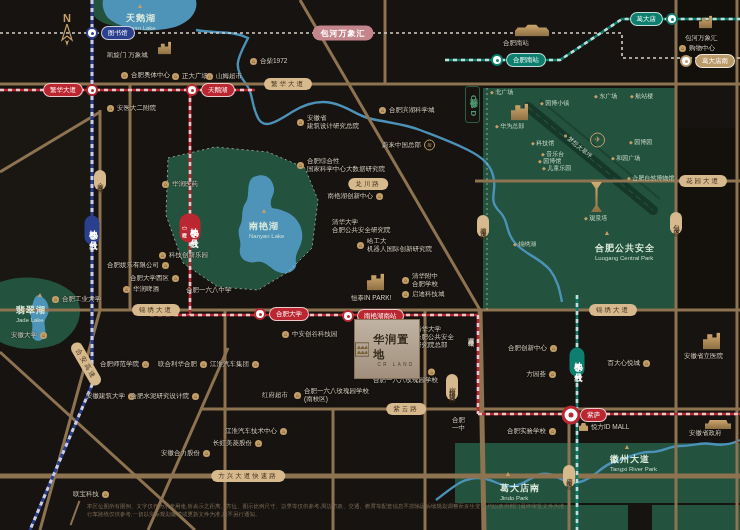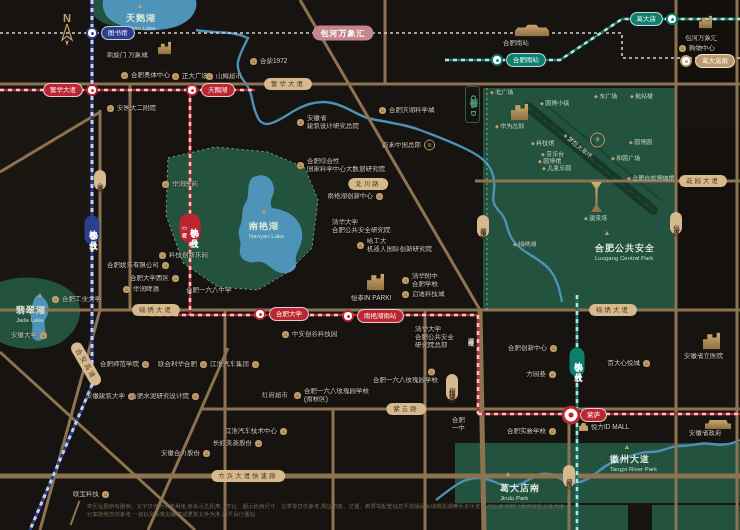--- a/index.html
+++ b/index.html
@@ -156,20 +156,31 @@
   <div id="compass">
     <div class="n">N</div>
     <svg width="18" height="22" viewBox="0 0 18 22">
       <polygon points="9,0 14,16 9,12 4,16" fill="none" stroke="#c5a06a" stroke-width="1.2"></polygon>
       <polygon points="9,22 11,16 9,17.5 7,16" fill="#c5a06a"></polygon>
     </svg>
   </div>
 
   <div id="science" style="left:465px;top:86px;">科创CBD</div>
 
+  <div id="landmark" style="left:355px;top:320px;width:64px;height:58px;">
+    <svg width="15" height="15" viewBox="0 0 16 16">
+      <rect x="0.5" y="0.5" width="15" height="15" fill="none" stroke="#6b5836"></rect>
+      <path d="M2,7.5 L4.5,3.5 7,7.5 Z M6,7.5 L8.5,3.5 11,7.5 Z M10,7.5 L12.5,3.5 14,6 V7.5 Z
+               M2,13 L4.5,9 7,13 Z M6,13 L8.5,9 11,13 Z M10,13 L12.5,9 14,11.5 V13 Z" fill="#7d6438"></path>
+    </svg>
+    <div>
+      <div class="zh">华润置地</div>
+      <div class="en">CR LAND</div>
+    </div>
+  </div>
 
   <div class="dline"></div>
   <div id="disclaimer">
     <div>本区位图所有图例、文字仅作为示意用途,所表示之距离、方位、图示比例尺寸、边界等仅供参考,周边市政、交通、教育等配套信息不排除因后续规划调整而发生变化,均以政府部门最终审批文件为准;</div>
     <div>行车路线仅供参考,一切以实际规划建成或更新文件为准,恕不另行通知。</div>
   </div>
 
   <div id="dynamic">
       <div class="poi" style="top: 48px; left: 158px;">
         <div class="ic-building"></div>

